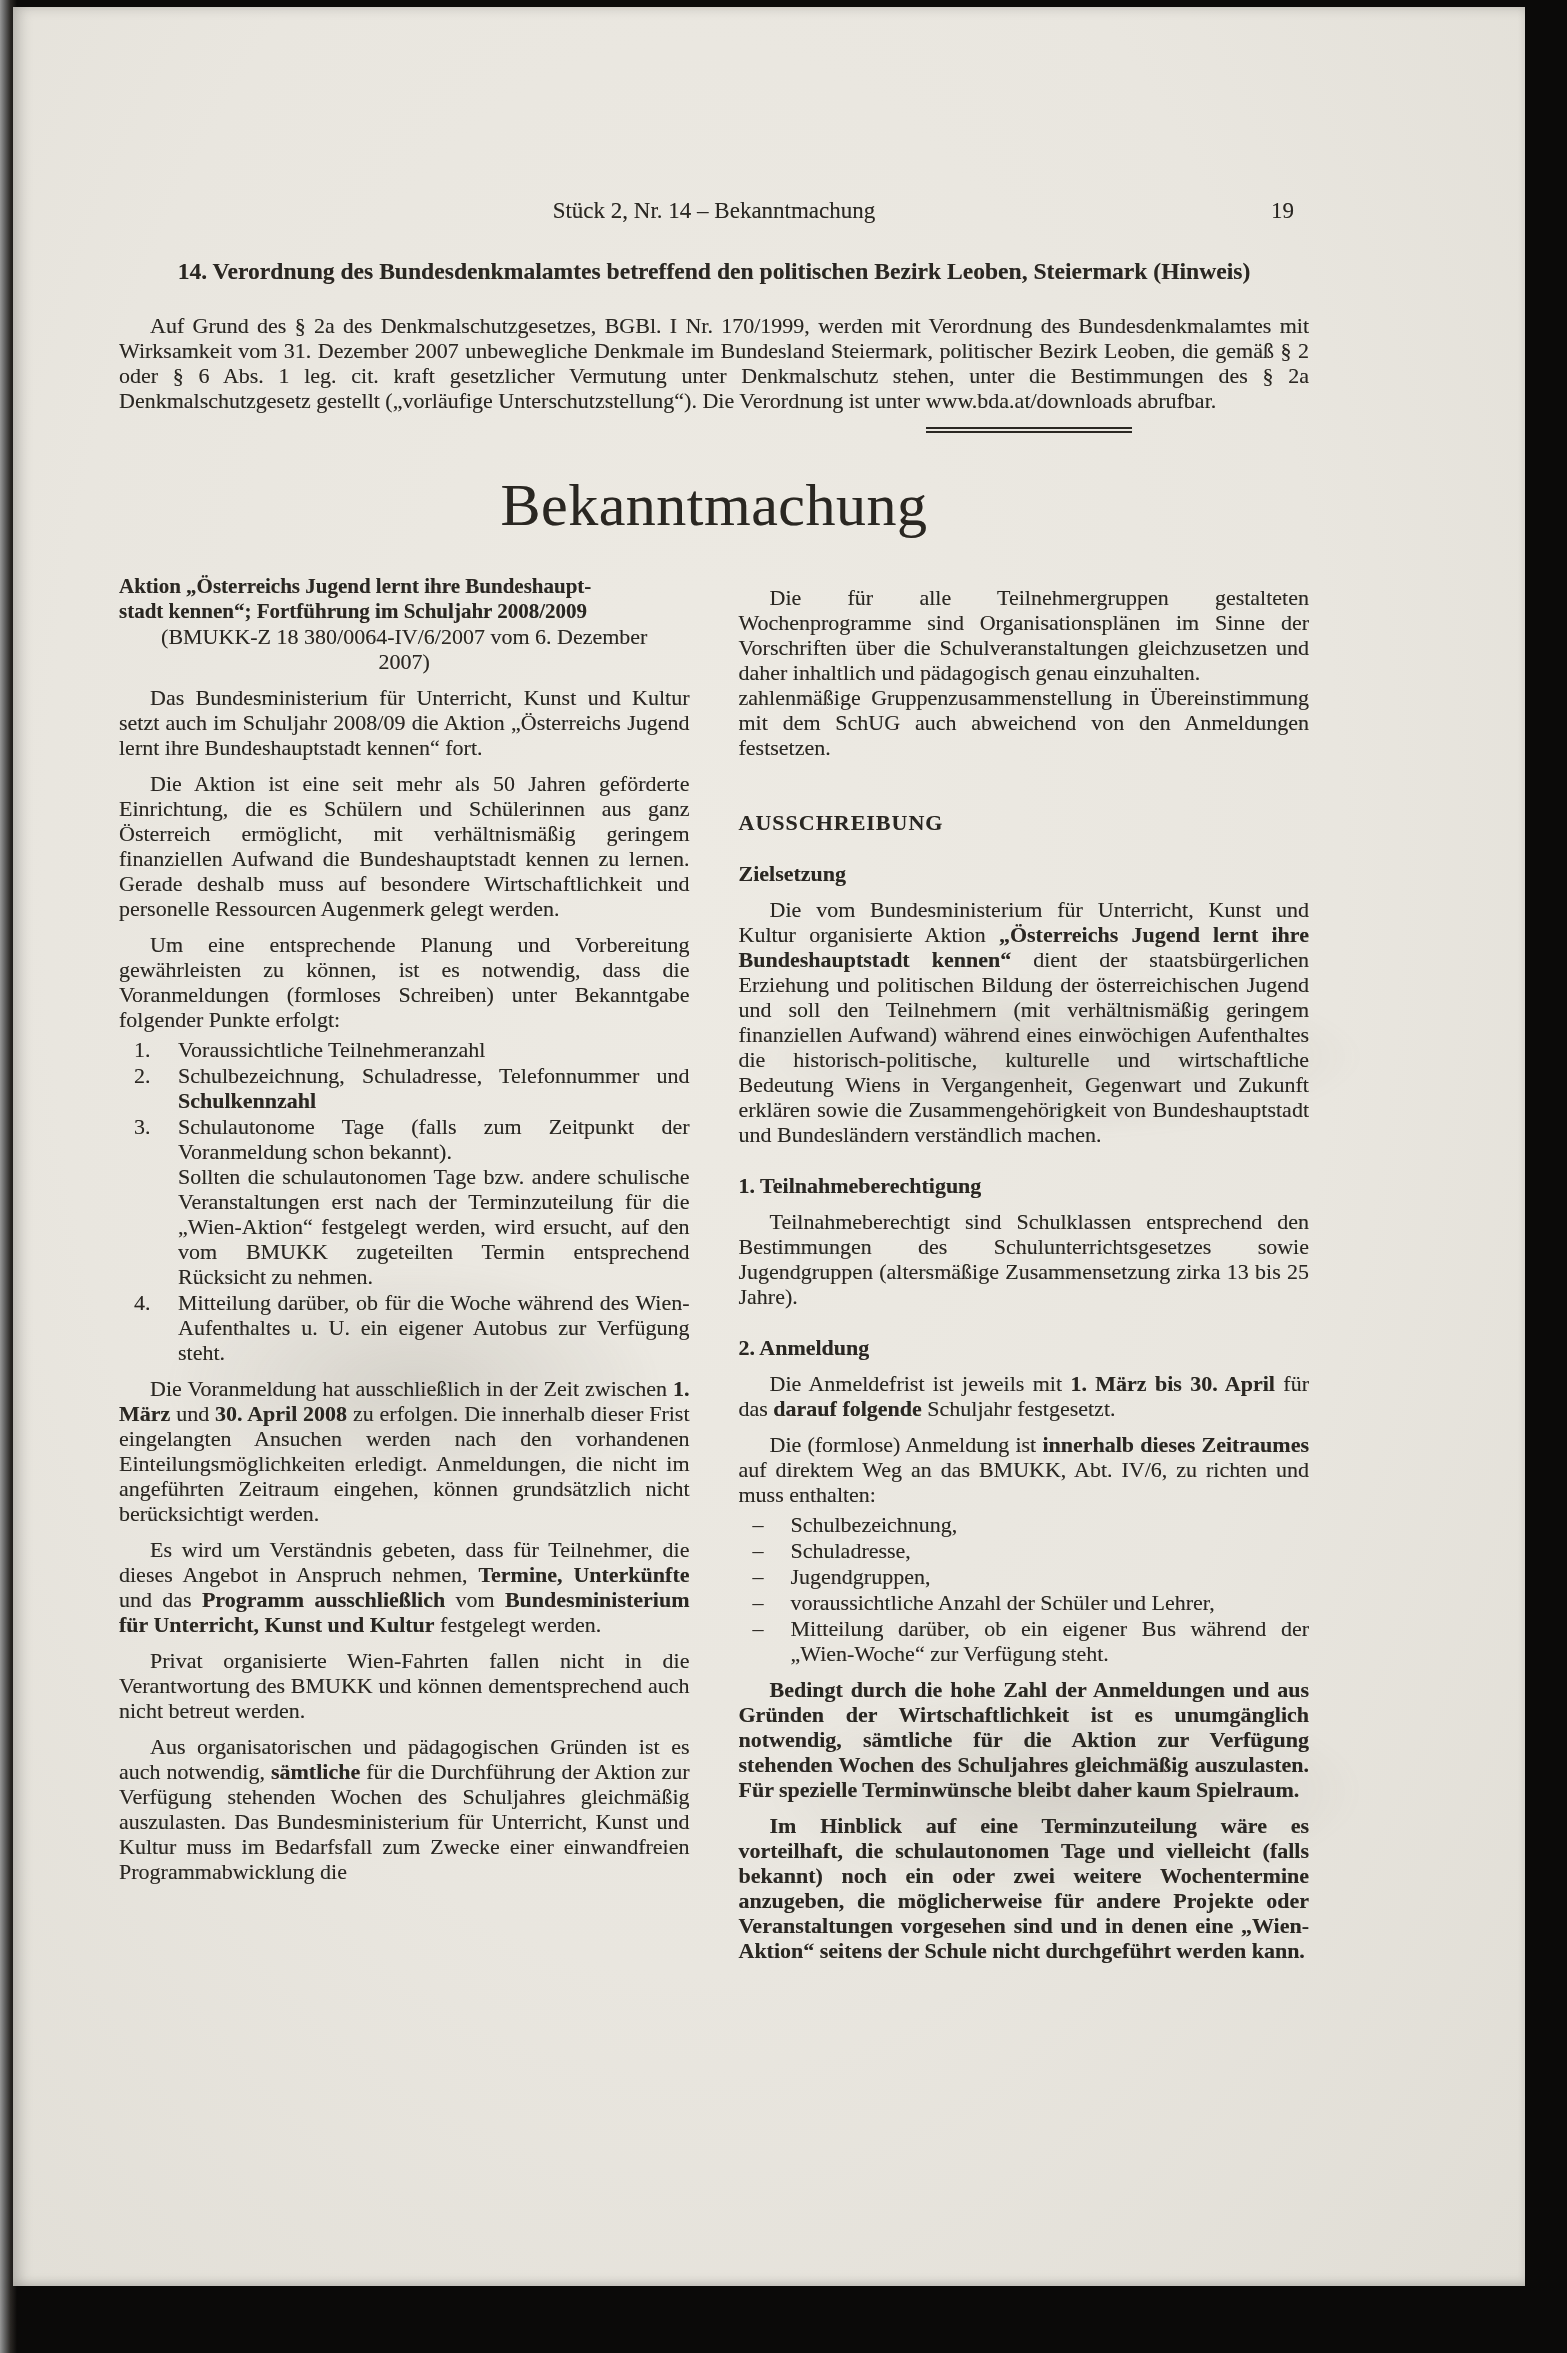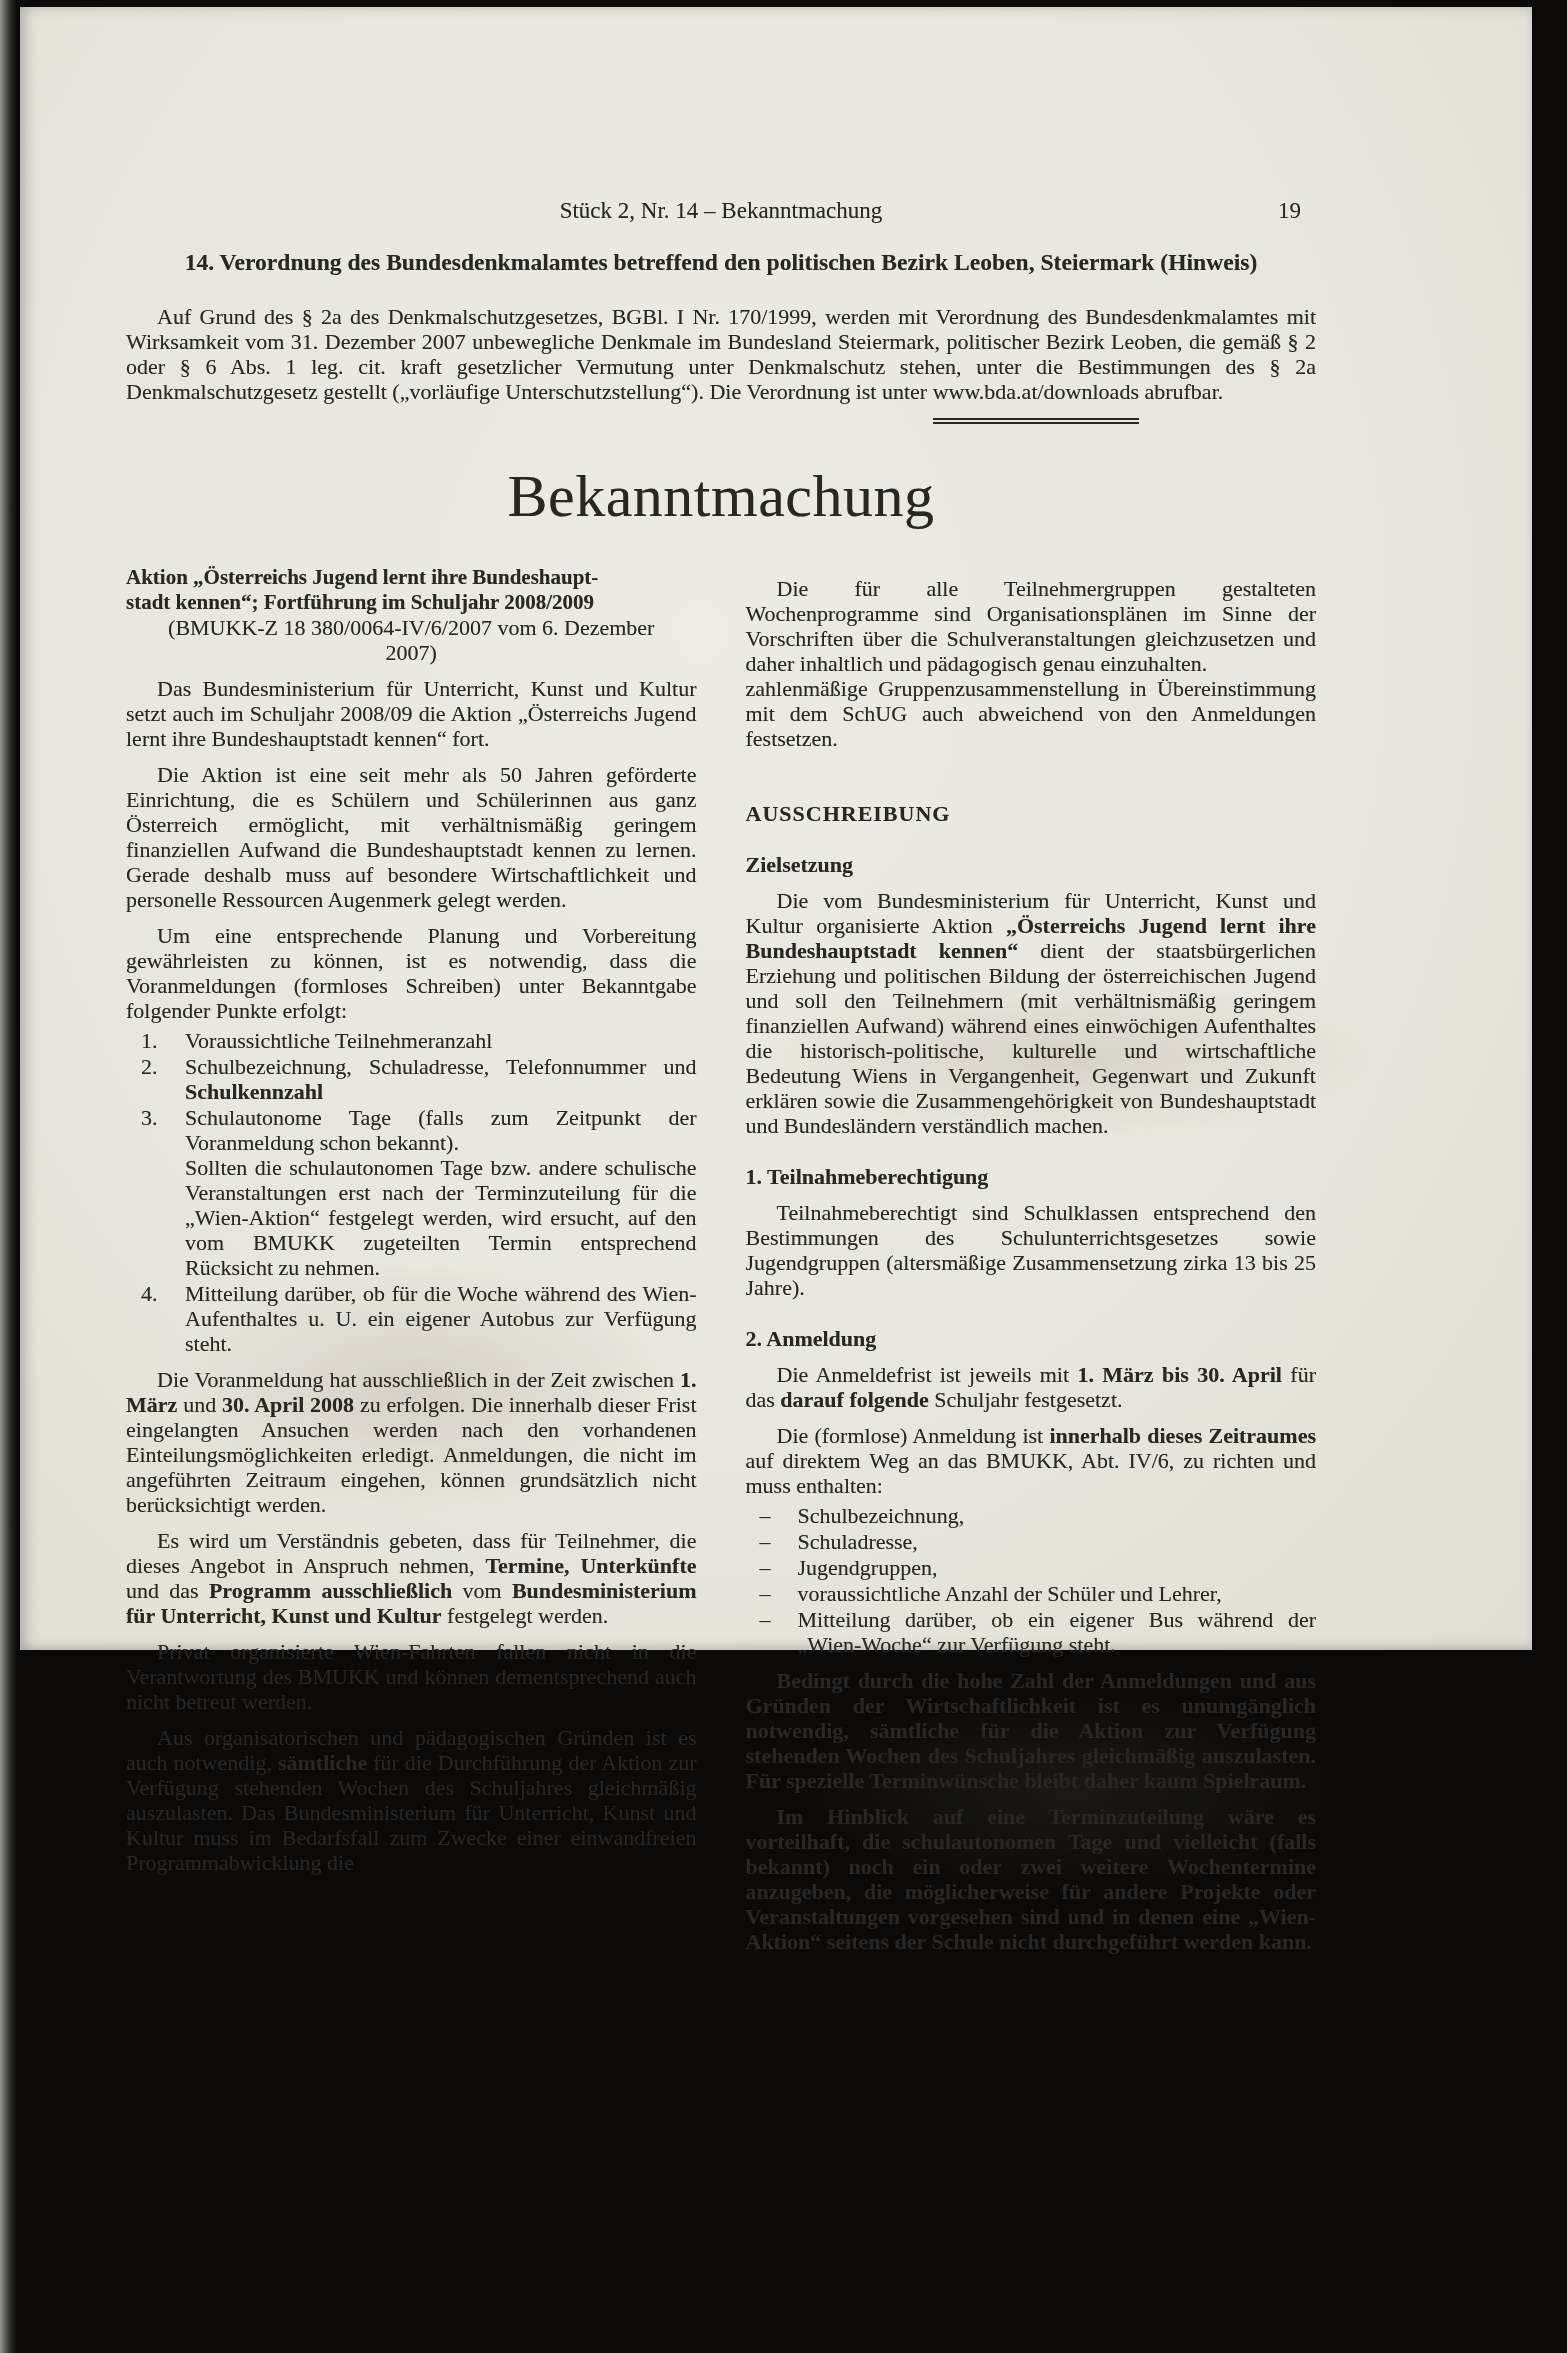--- a/index.html
+++ b/index.html
@@ -5,41 +5,41 @@
   html,body{margin:0;padding:0;}
   body{
     width:1568px;height:2354px;
     position:relative;
     background:#0b0a09;
     font-family:"Liberation Serif","DejaVu Serif",serif;
     overflow:hidden;
   }
   
   .paper{
-    position:absolute;left:20px;top:7px;width:1512px;height:1643px;
+    position:absolute;left:13px;top:7px;width:1512px;height:2279px;
     background:radial-gradient(ellipse at 45% 38%, #edeae3 0%, #e9e6df 55%, #e0ddd5 100%);
     box-shadow:inset 7px 0 13px rgba(0,0,0,0.18), inset 0 -3px 9px rgba(0,0,0,0.08);
   }
   
   .edge-left{
     position:absolute;left:0;top:0;width:17px;height:2354px;
     background:linear-gradient(90deg,#969696 0%,#6e6e6e 22%,#2a2724 62%,#0b0a09 100%);
   }
   .content{
     position:absolute;left:106px;top:0;width:1190px;
     color:#2a2722;
     text-shadow:0 0 0.5px rgba(45,40,34,0.38);
   }
   .running-head{
     margin-top:191px;position:relative;
     font-size:23px;line-height:1.15;text-align:center;
   }
   .running-head .pageno{position:absolute;right:15px;top:0;}
   .notice-title{
-    margin:23px auto 0;max-width:1073px;
+    margin:32px auto 0;max-width:1073px;
     font-size:23.6px;font-weight:bold;line-height:1.3;text-align:center;
   }
   .intro{
     margin:26px 0 0;font-size:22px;line-height:25px;
     text-align:justify;text-indent:31px;
   }
   .lnk{
     border-bottom:6.5px double #2a2722;padding-bottom:14px;
   }
   .bek{

